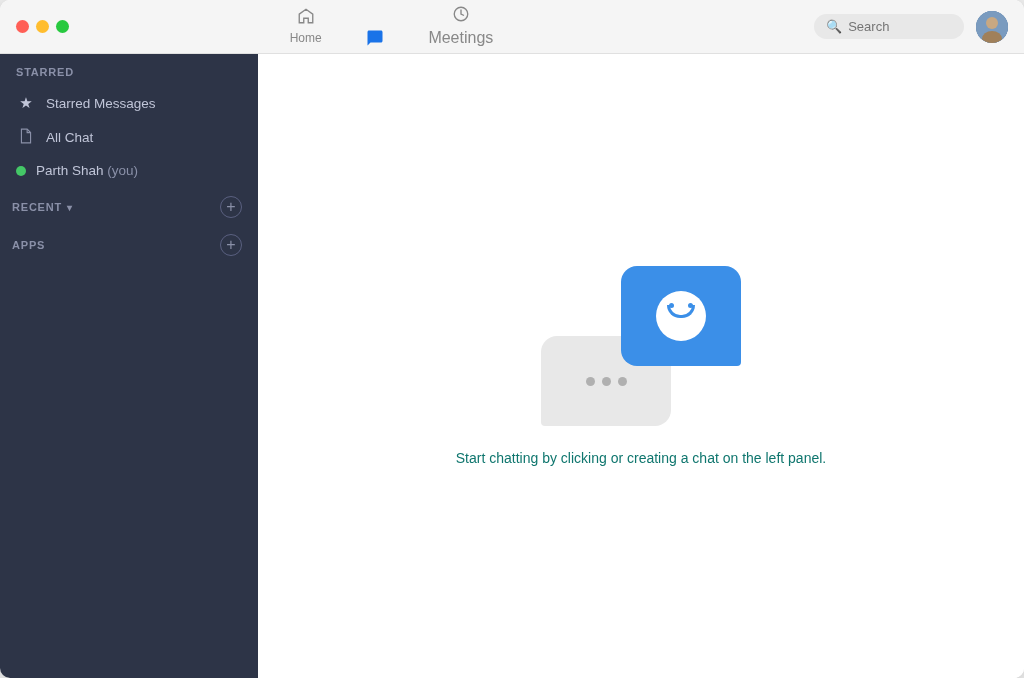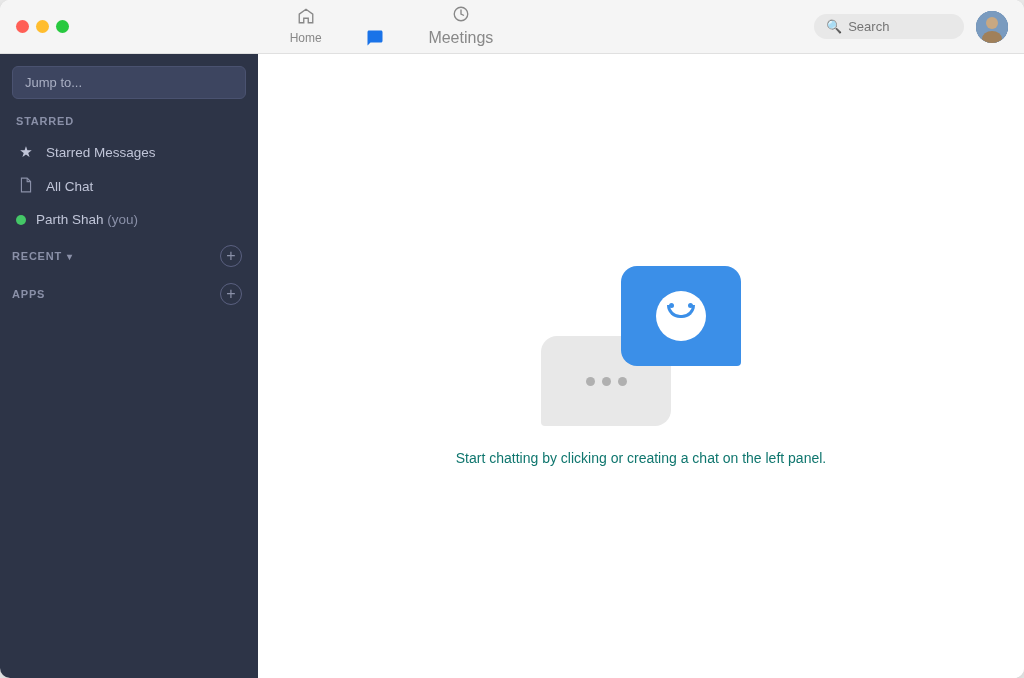--- a/index.html
+++ b/index.html
@@ -381,23 +381,20 @@
           <circle cx="16" cy="12" r="6" fill="#c8a882"></circle>
           <ellipse cx="16" cy="28" rx="10" ry="8" fill="#a0805a"></ellipse>
         </svg>
       </div>
     </div>
   </div>
 
   <div class="main">
 
     <div class="sidebar">
-      <div class="jump-to-container">
-        <input class="jump-to-input" type="text" placeholder="Jump to..." style="">
-      </div>
 
       <div class="section-label">STARRED</div>
 
       <div class="sidebar-item">
         <span class="sidebar-item-icon star">★</span>
         <span>Starred Messages</span>
       </div>
 
 
       <div class="sidebar-item">

